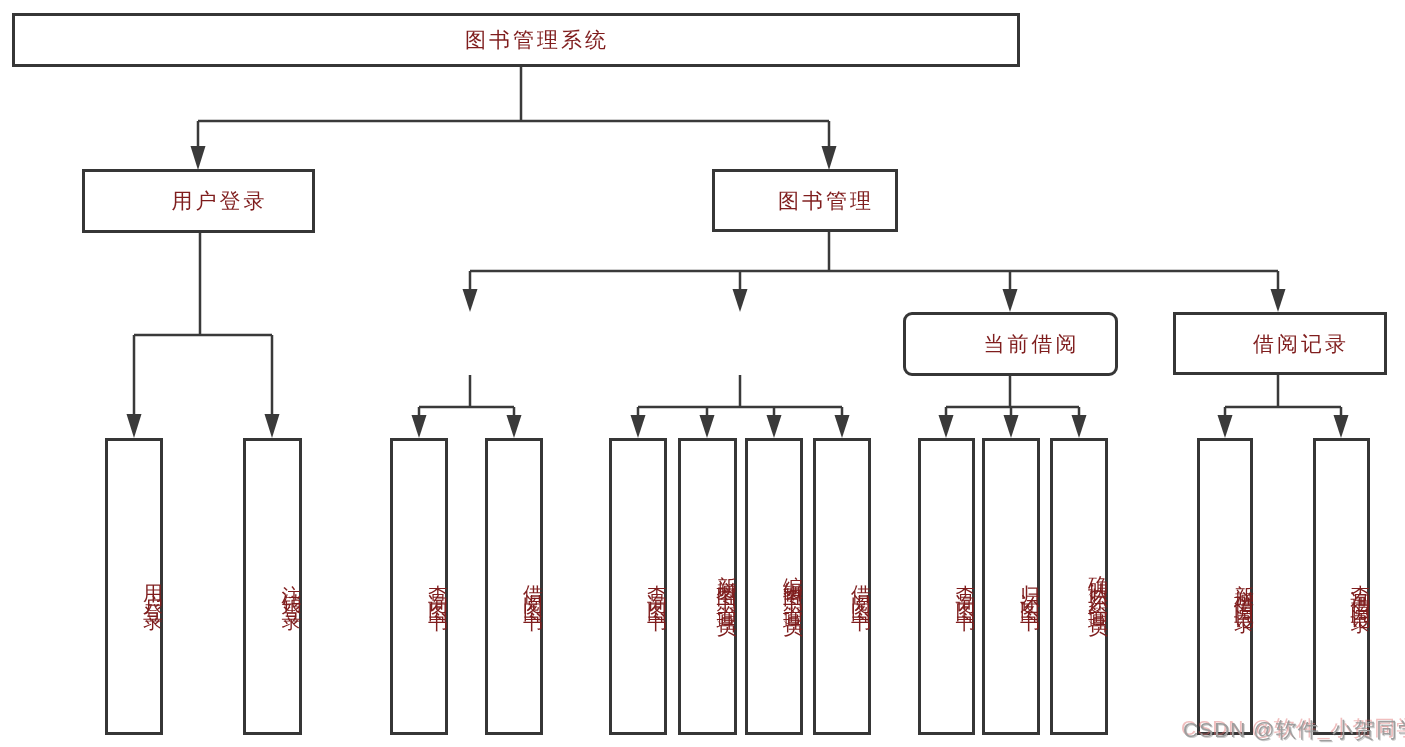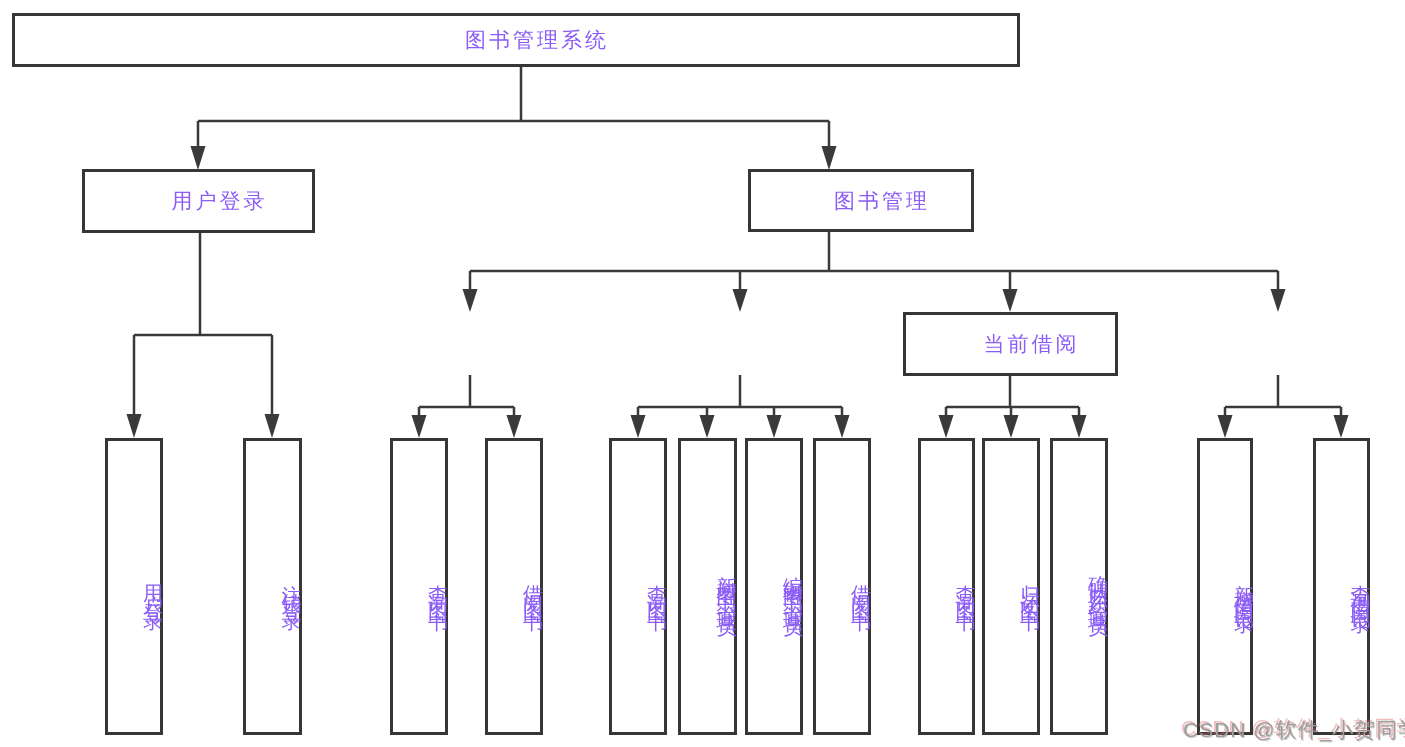--- a/index.html
+++ b/index.html
@@ -19,21 +19,21 @@
     pointer-events: none;
   }
   .box {
     position: absolute;
     background: #ffffff;
     border: 3px solid #363636;
     box-sizing: border-box;
     display: flex;
     align-items: center;
     justify-content: center;
-    color: #8b5cf6;
+    color: #7f1d1d;
     padding-left: 39px;
   }
   .h-box {
     font-size: 21px;
     letter-spacing: 3px;
     white-space: nowrap;
     text-indent: 3px;
   }
   .v-box {
     writing-mode: vertical-rl;
@@ -95,23 +95,24 @@
       <polygon points="1003.5,415 1018.5,415 1011,438"></polygon>
       <polygon points="1071.5,415 1086.5,415 1079,438"></polygon>
       <polygon points="1217.5,415 1232.5,415 1225,438"></polygon>
       <polygon points="1333.5,415 1348.5,415 1341,438"></polygon>
     </g>
   </svg>
 
   <div class="box h-box" style="left:12px; top:13px; width:1008px; height:54px;">图书管理系统</div>
 
   <div class="box h-box" style="left:82px; top:169px; width:233px; height:64px;">用户登录</div>
-  <div class="box h-box" style="left:712px; top:169px; width:226px; height:63px;margin-left:36px;">图书管理</div>
+  <div class="box h-box" style="left:712px; top:169px; width:186px; height:63px;">图书管理</div>
 
-  <div class="box h-box" style="left:903px; top:312px; width:215px; height:64px;">当前借阅</div>
+  <div class="box h-box" style="left:903px; top:312px; width:215px; height:64px;border-radius:9px;">当前借阅</div>
+  <div class="box h-box" style="left:1173px; top:312px; width:214px; height:63px;">借阅记录</div>
 
   <div class="box v-box" style="left:105px; top:438px; width:58px; height:297px;">用户登录</div>
   <div class="box v-box" style="left:243px; top:438px; width:59px; height:297px;">注销登录</div>
 
   <div class="box v-box" style="left:390px; top:438px; width:58px; height:297px;">查询图书</div>
   <div class="box v-box" style="left:485px; top:438px; width:58px; height:297px;">借阅图书</div>
 
   <div class="box v-box" style="left:609px; top:438px; width:58px; height:297px;">查询图书</div>
   <div class="box v-box long" style="left:678px; top:438px; width:59px; height:297px;">新增图书（管理员）</div>
   <div class="box v-box long" style="left:745px; top:438px; width:58px; height:297px;">编辑图书（管理员）</div>

